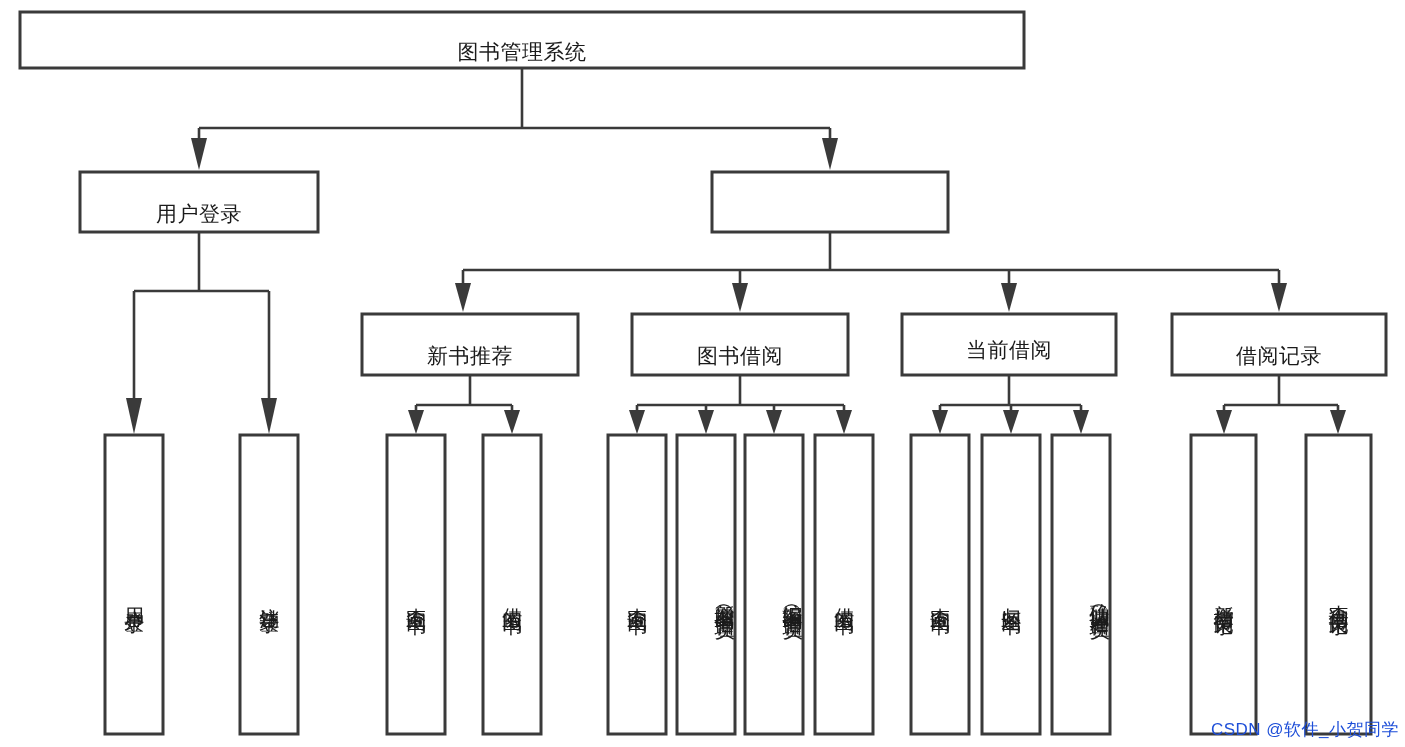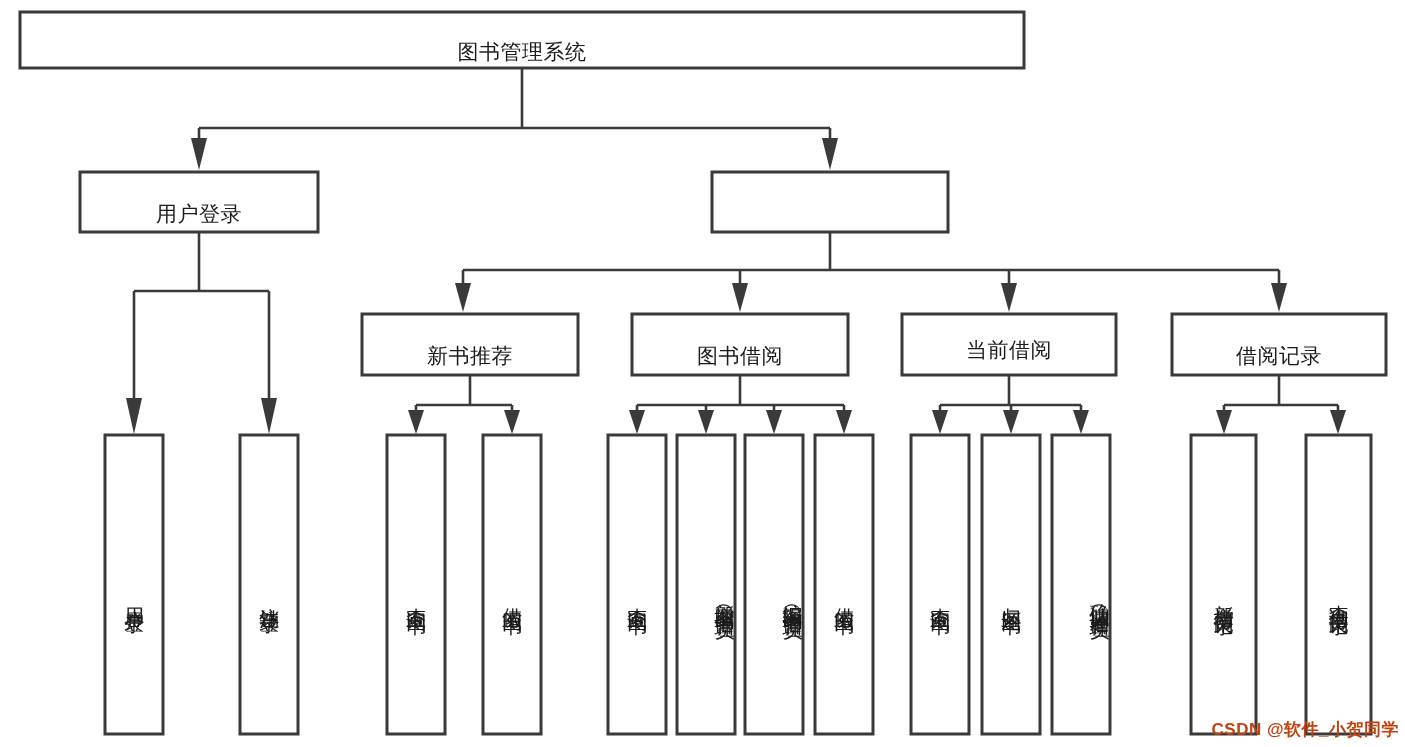--- a/index.html
+++ b/index.html
@@ -66,25 +66,24 @@
   }
   .node-label.vertical.v-center {
     align-items: center;
     padding-top: 0;
   }
   .watermark {
     position: absolute;
     right: 6px;
     bottom: 6px;
     font-size: 17px;
-    color: #c2410c;
+    color: #1d4ed8;
     font-family: "Liberation Sans", "DejaVu Sans", sans-serif;
     letter-spacing: 0.5px;
     white-space: nowrap;
-    font-weight: bold;
   }
 </style>
 </head>
 <body>
 
 <div id="diagram-root">
 
   <svg class="diagram" viewBox="0 0 1405 747">
 
     <g>

